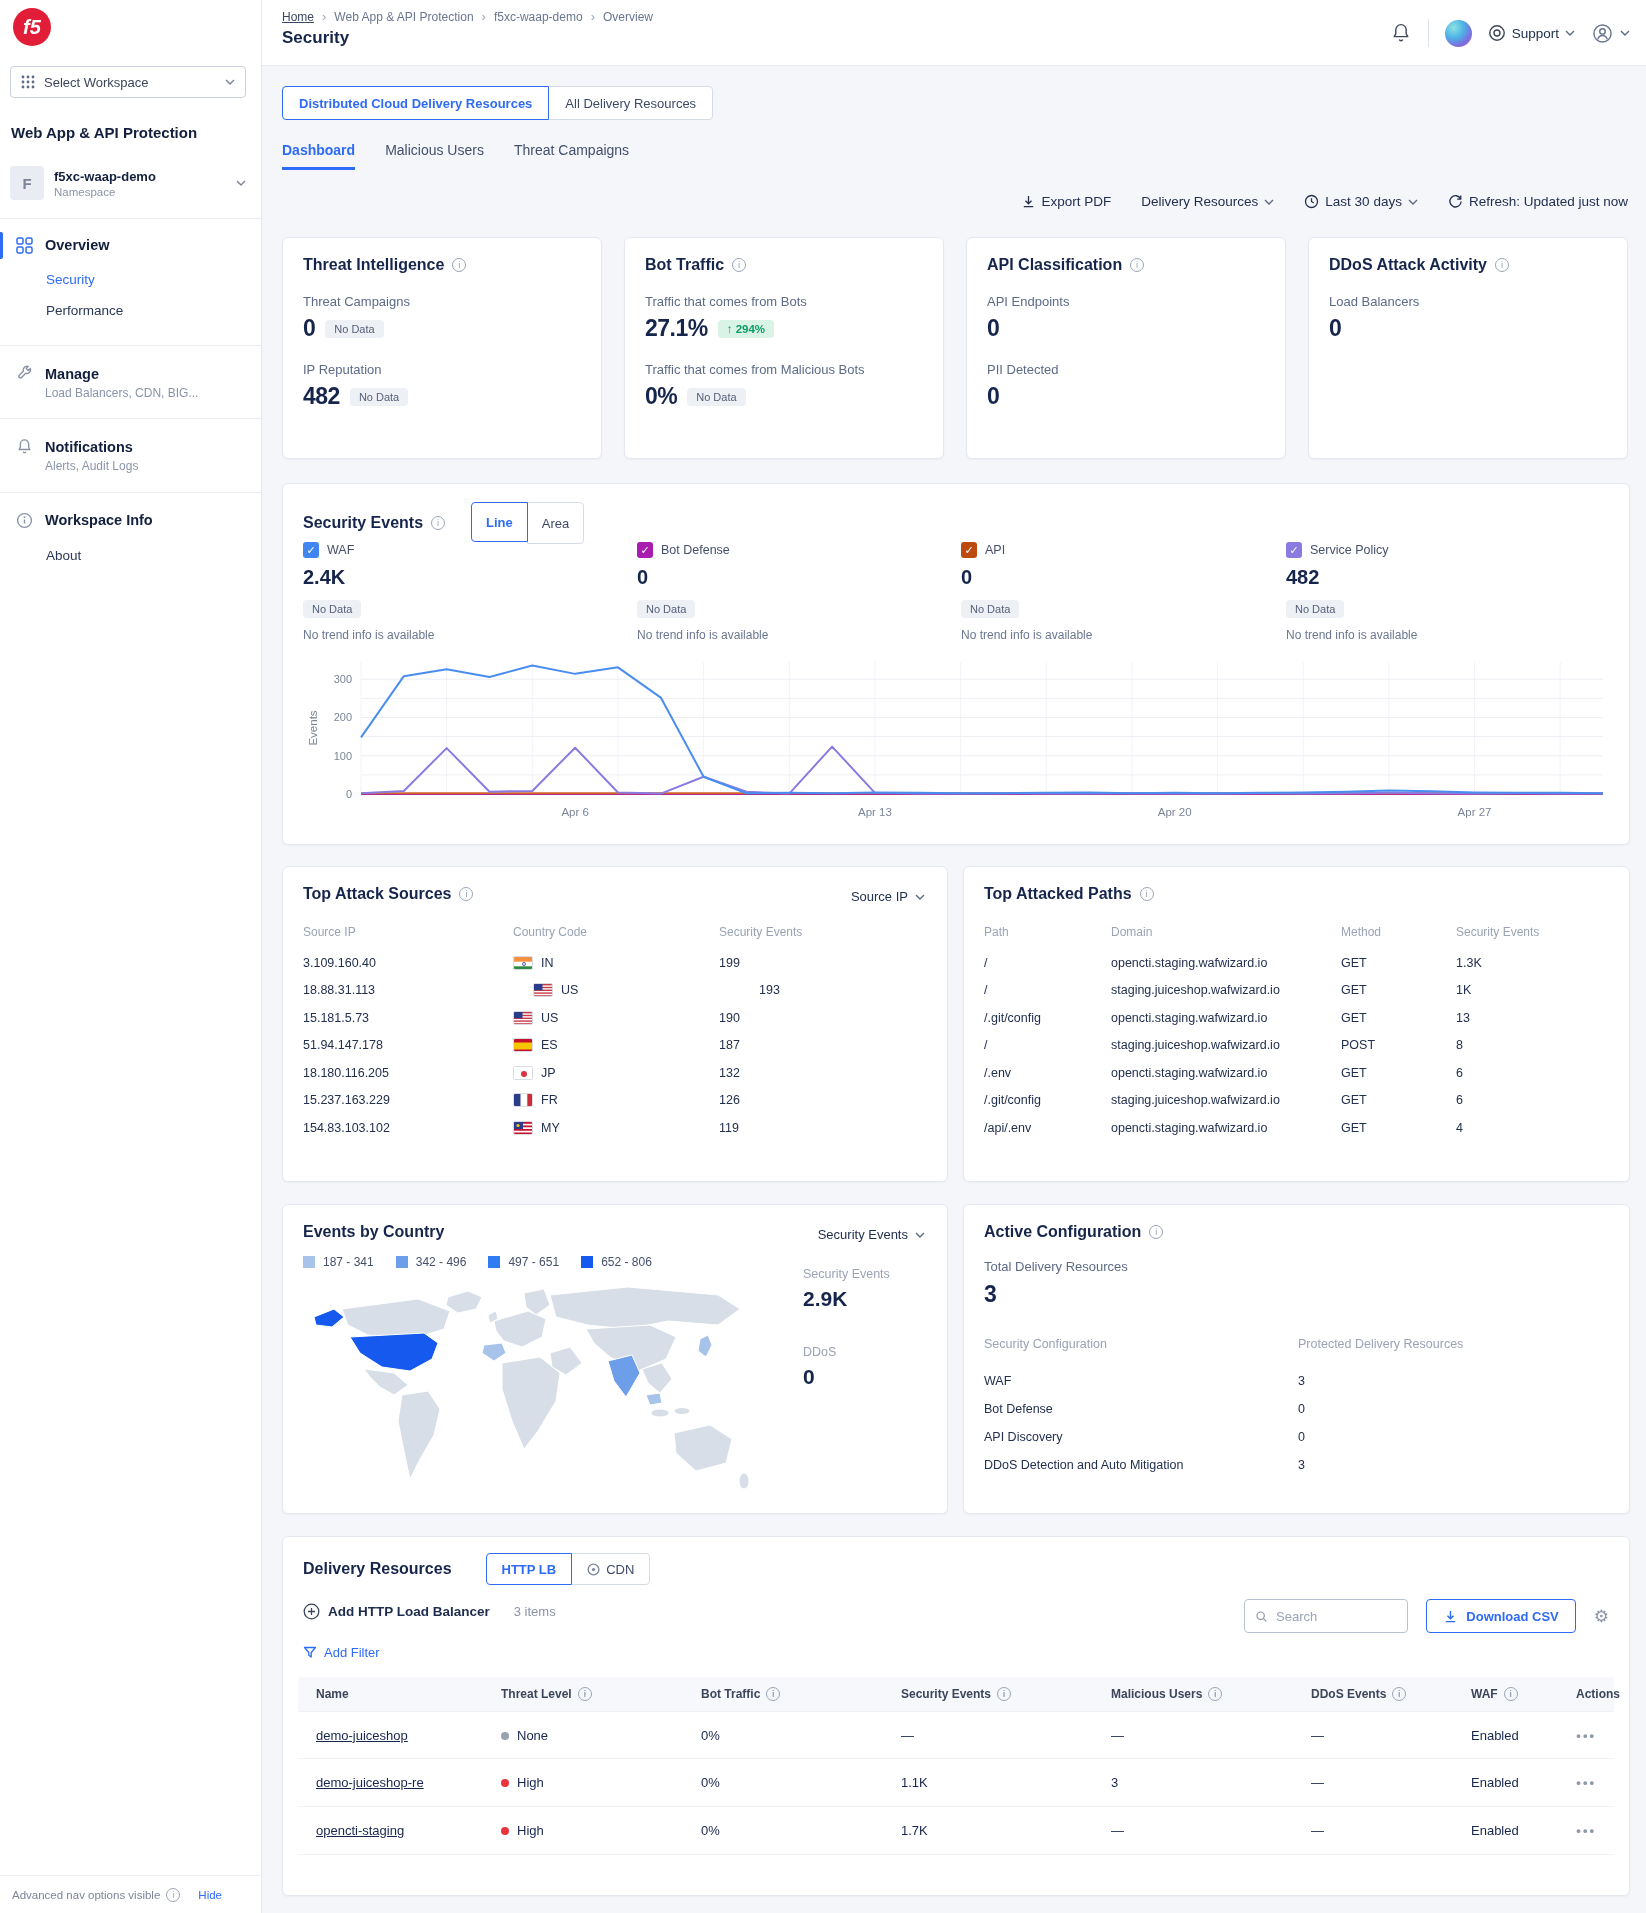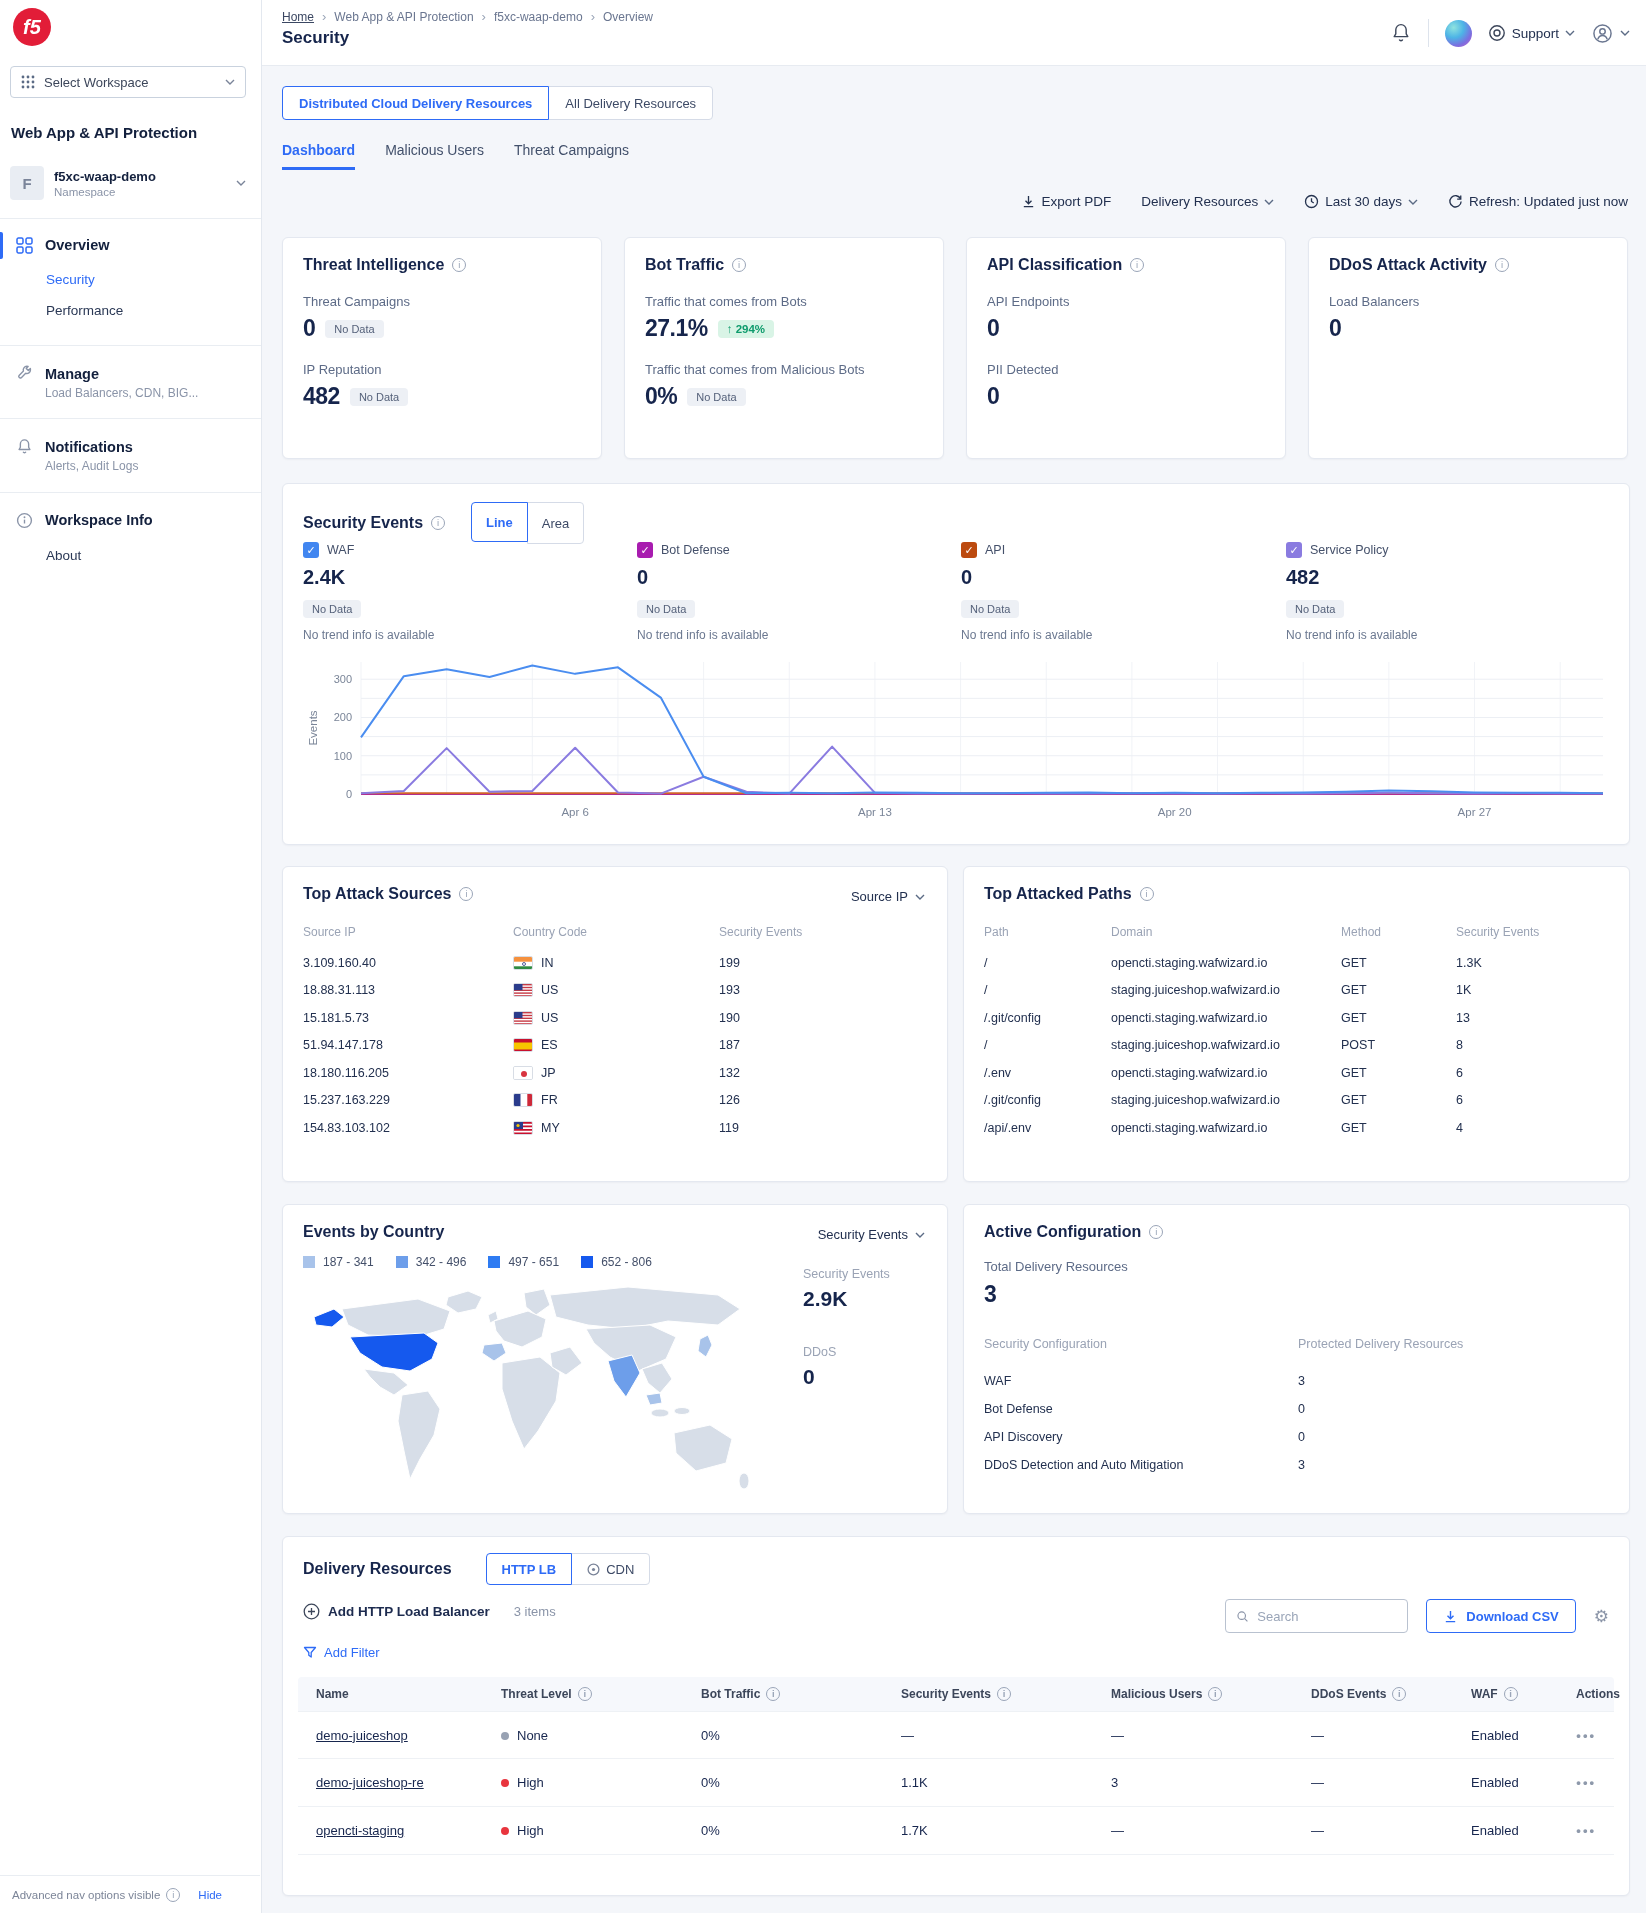--- a/index.html
+++ b/index.html
@@ -89,21 +89,21 @@
   .dt-grid{display:grid;grid-template-columns:185px 200px 200px 210px 200px 160px 105px 1fr;align-items:center;padding:0 18px;}
   .dt-header{height:34px;background:#F6F8FC;border-radius:4px 4px 0 0;}
   .dt-h{font-size:12px;font-weight:bold;color:#3C465A;display:flex;align-items:center;gap:6px;}
   .dt-row{height:48px;border-bottom:1px solid #EEF1F5;font-size:13px;color:#17264E;}
   .dt-row:first-of-type{border-top:1px solid #EEF1F5;}
   .name-link{color:#17264E;text-decoration:underline;cursor:pointer;font-weight:500;}
   .dot{display:inline-block;width:8px;height:8px;border-radius:50%;margin-right:8px;vertical-align:0;}
   .dots{color:#8E99AB;letter-spacing:2px;font-weight:bold;text-align:right;display:block;cursor:pointer;}
   .right{justify-content:flex-end;text-align:right;}
   .btn-outline-blue{display:flex;align-items:center;gap:8px;height:34px;padding:0 16px;border:1px solid var(--blue);border-radius:4px;color:var(--blue);font-size:13px;font-weight:bold;background:#fff;cursor:pointer;}
-  .search-box{display:flex;align-items:center;gap:8px;width:183px;height:34px;border:1px solid #B9C2D0;border-radius:4px;padding:0 10px;background:#fff;}
+  .search-box{display:flex;align-items:center;gap:8px;width:164px;height:34px;border:1px solid #B9C2D0;border-radius:4px;padding:0 10px;background:#fff;}
   .search-box input{border:none;outline:none;font-size:13px;color:#22304F;width:100%;font-family:"Liberation Sans",sans-serif;}
   .search-box input::placeholder{color:#9AA5B8;}
   .blue-link{display:flex;align-items:center;gap:7px;color:var(--blue);font-size:13px;cursor:pointer;}
   .add-lb{display:flex;align-items:center;gap:8px;font-size:13.5px;font-weight:bold;color:#1D2B4F;cursor:pointer;}
   .items-count{font-size:13px;color:#8A94A8;}
   .gear{font-size:17px;color:#8B95A8;cursor:pointer;line-height:1;}
 </style>
 </head>
 <body>
 
@@ -458,21 +458,21 @@
         <div style="display:grid;grid-template-columns:210px 206px 1fr;align-items:center;height:27.5px;">
     <span class="mini-cell">3.109.160.40</span>
     <span class="mini-cell"><span class="flag"><svg width="20" height="14">
                 <rect width="20" height="14" fill="#fff"></rect>
                 <rect width="20" height="4.7" fill="#F5913E"></rect>
                 <rect y="9.3" width="20" height="4.7" fill="#2E8B41"></rect>
                 <circle cx="10" cy="7" r="1.5" fill="none" stroke="#27357F" stroke-width="0.8"></circle>
               </svg></span>IN</span>
     <span class="mini-cell">199</span>
   </div>
-        <div style="display:grid;grid-template-columns:210px 206px 1fr;align-items:center;height:27.5px;">
+        <div style="display:grid;grid-template-columns:210px 206px 1fr;align-items:center;height:27.5px;gap:20px;">
     <span class="mini-cell">18.88.31.113</span>
     <span class="mini-cell"><span class="flag"><svg width="20" height="14">
                 <rect width="20" height="14" fill="#fff"></rect>
                 <g fill="#C63A45">
                   <rect y="0" width="20" height="1.4"></rect>
                   <rect y="2.8" width="20" height="1.4"></rect>
                   <rect y="5.6" width="20" height="1.4"></rect>
                   <rect y="8.4" width="20" height="1.4"></rect>
                   <rect y="11.2" width="20" height="1.4"></rect>
                 </g>

